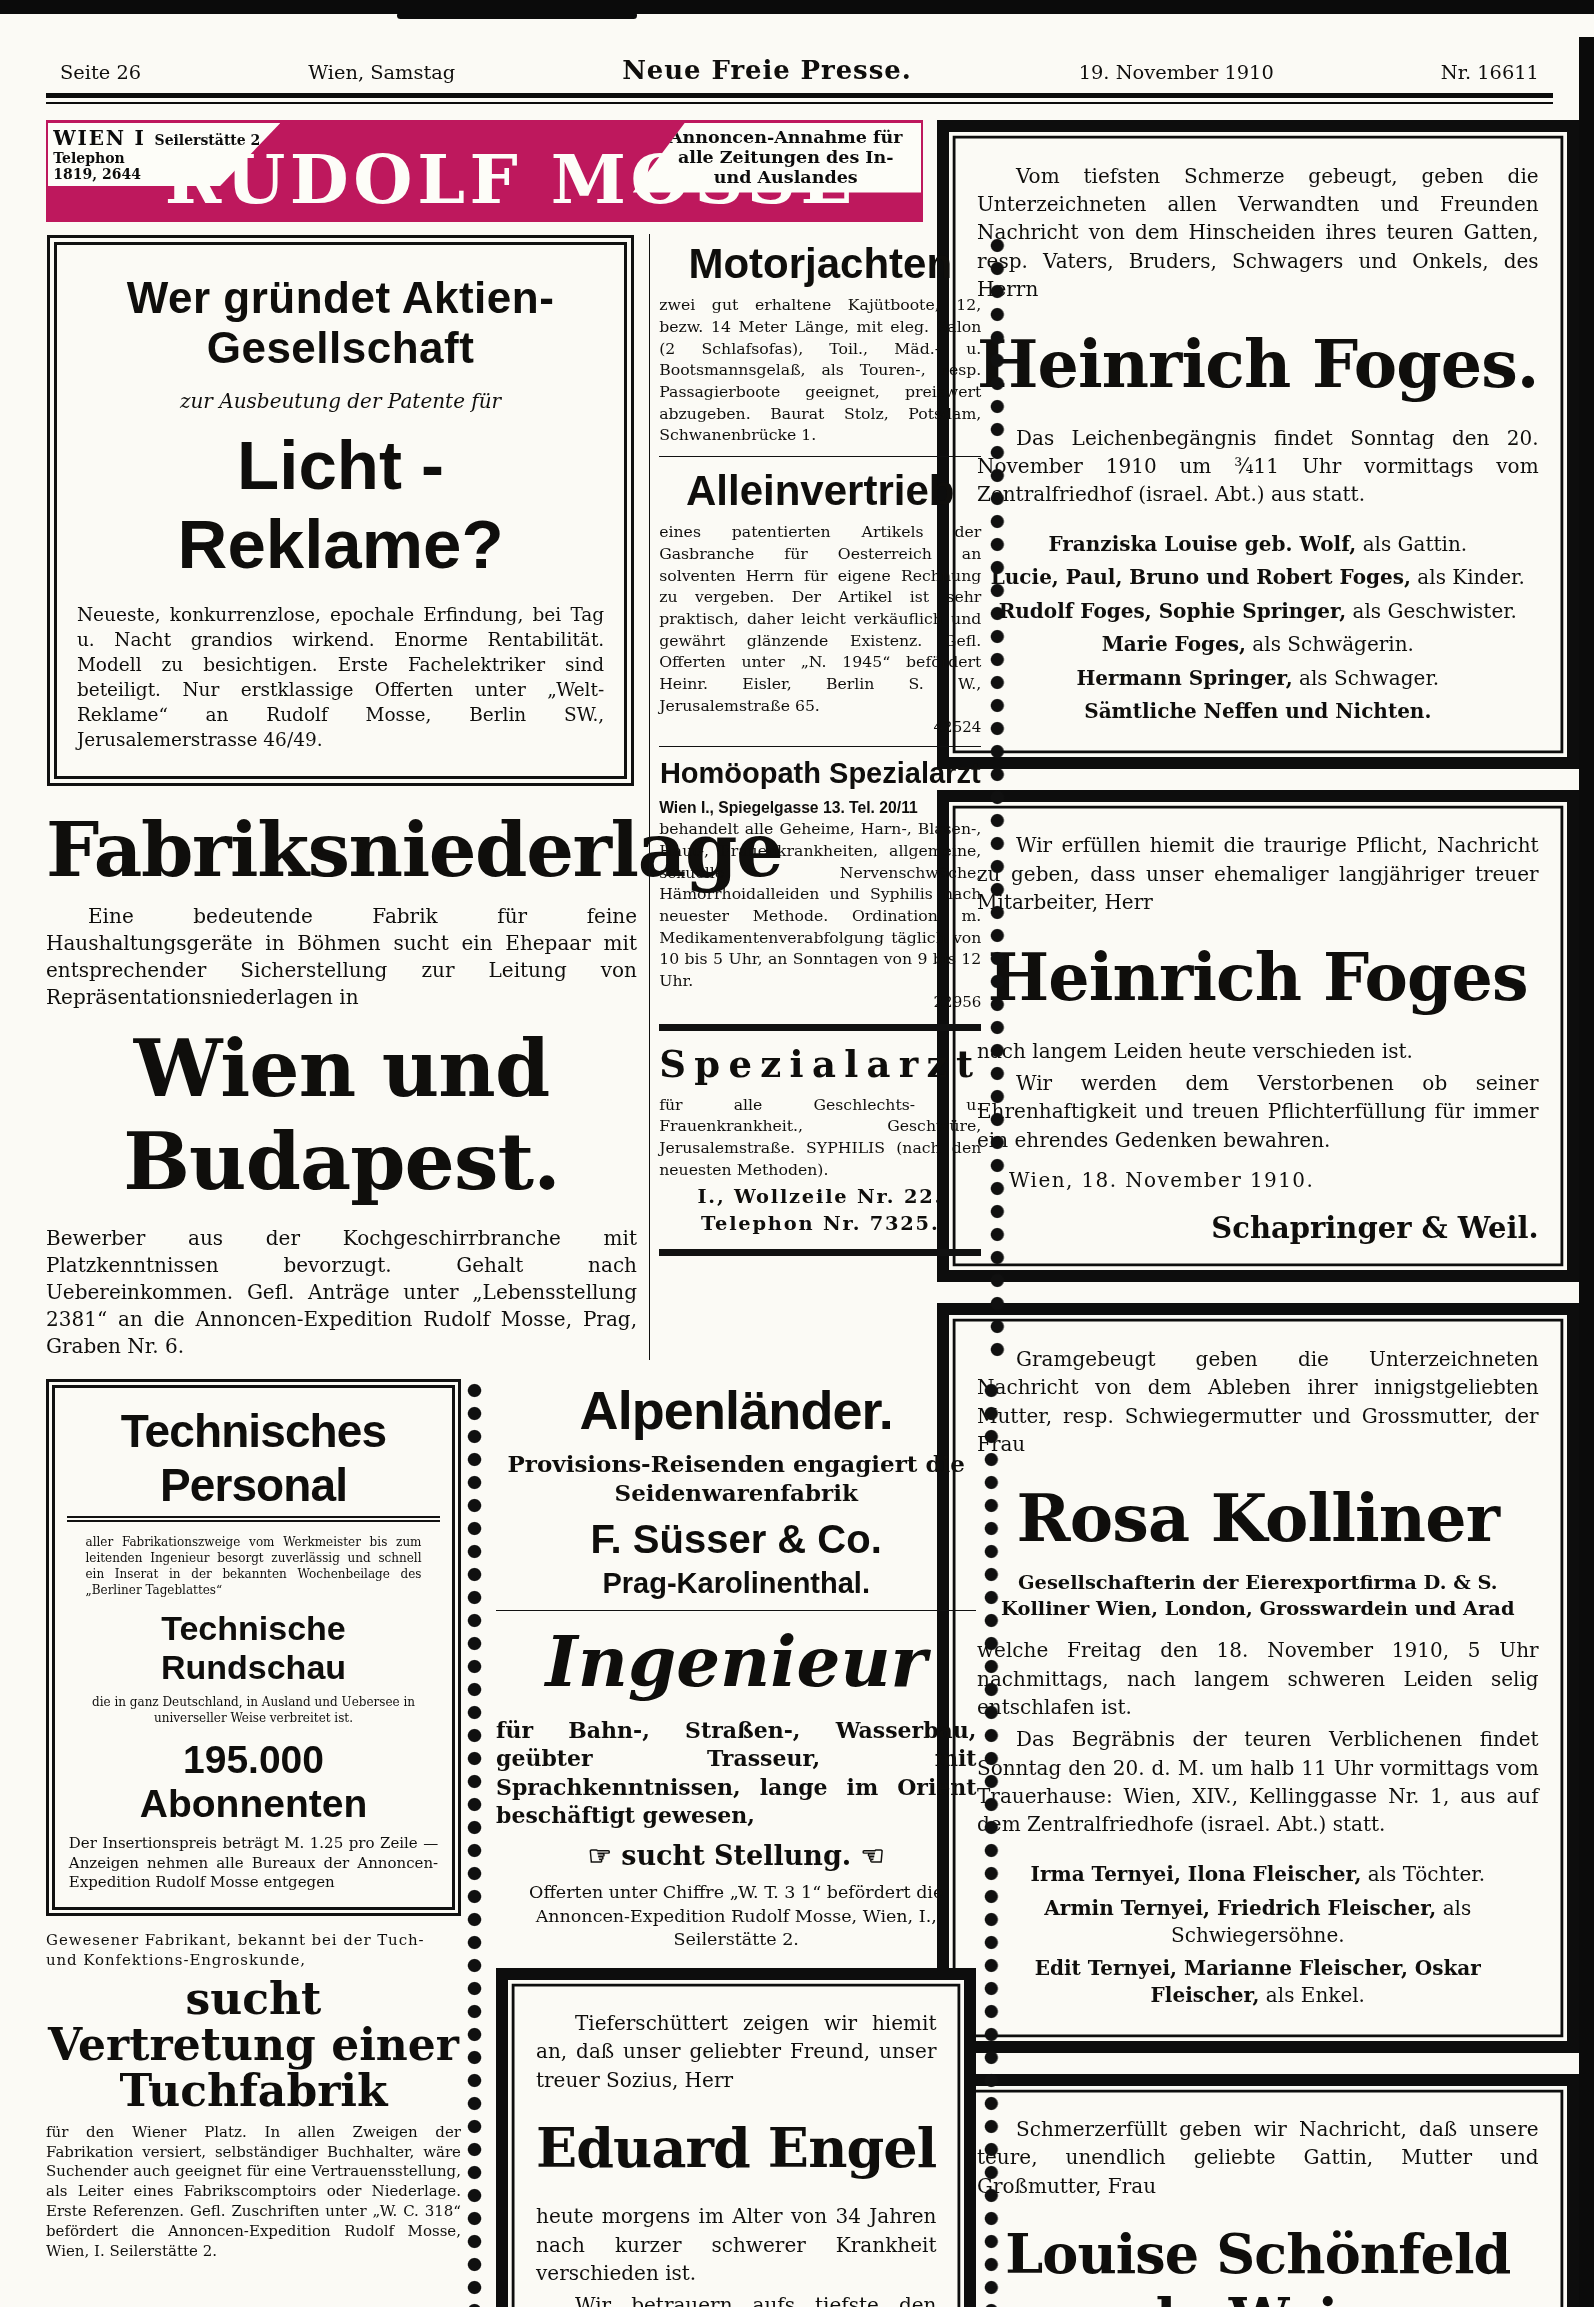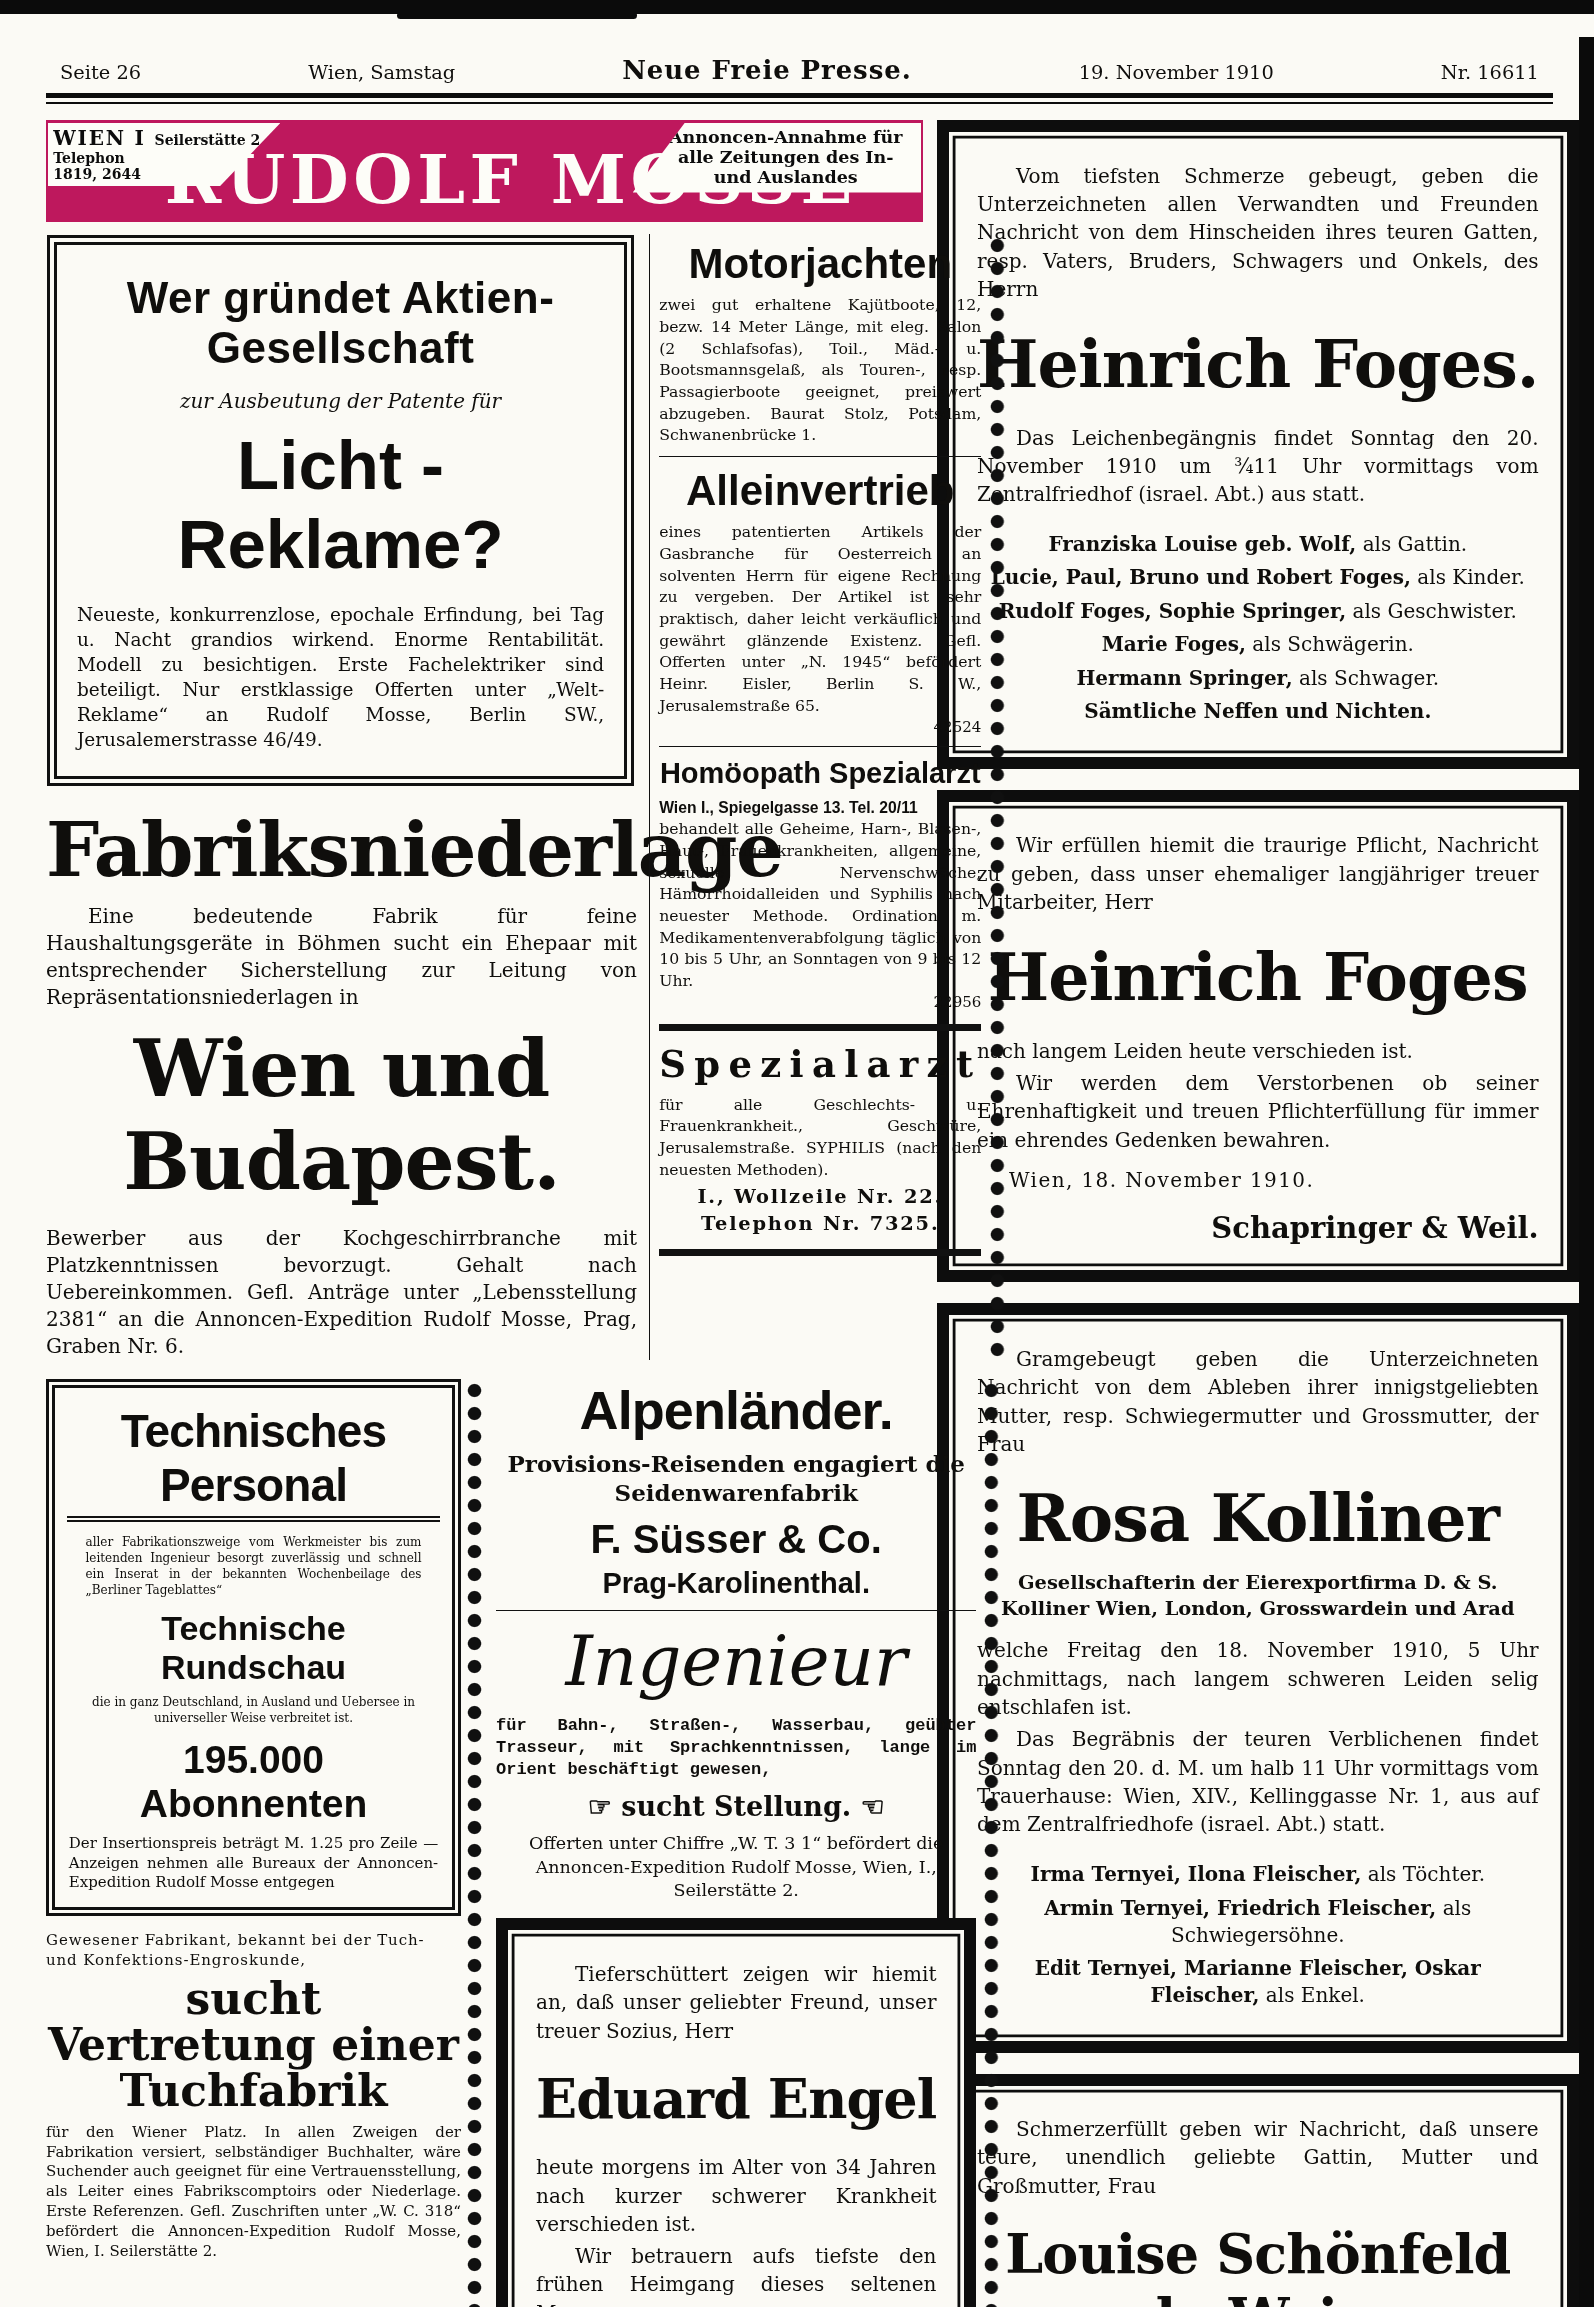--- a/index.html
+++ b/index.html
@@ -81,22 +81,22 @@
   .sa{margin-bottom:2.8px;}
   .sa-intro{font-size:15px;line-height:1.35;letter-spacing:0.9px;}
   .sa-body{font-size:15px;text-align:justify;line-height:1.32;}
   .sa-head-xl{font-size:44px;font-weight:bold;text-align:center;line-height:1.05;margin:5.5px 0 8.3px;}
 
   
   .alp-head{font-size:54px;font-weight:bold;text-align:center;letter-spacing:-0.9px;margin:0 0 9.2px;}
   .alp-p1{font-size:23px;font-weight:bold;text-align:center;line-height:1.25;}
   .alp-name{font-size:40px;font-weight:bold;text-align:center;margin:9.2px 0 4.6px;}
   .alp-place{font-size:29px;font-weight:bold;text-align:center;margin-bottom:4.6px;}
-  .ing-head{font-size:69px;font-weight:normal;font-style:italic;text-align:center;margin:7.4px 0 14px;}
-  .ing-p1{font-size:17px;font-weight:bold;text-align:justify;line-height:1.3;font-family:Liberation Mono, monospace;}
+  .ing-head{font-size:69px;font-weight:bold;font-style:italic;text-align:center;margin:7.4px 0 14px;}
+  .ing-p1{font-size:22px;font-weight:bold;text-align:justify;line-height:1.3;}
   .ing-p2{font-size:27px;font-weight:bold;text-align:center;margin:10px 0;}
   .ing-p3{font-size:17.5px;text-align:center;line-height:1.35;margin-bottom:3.7px;}
 
   
   .obit{border:12px solid #0d0d0d;box-shadow:inset 0 0 0 3.7px #fbfaf5, inset 0 0 0 6.5px #0d0d0d;
     padding:29.5px 28px 25px;background:#fbfaf5;}
   .obit-intro{font-size:20px;text-align:justify;text-indent:39px;line-height:1.42;}
   .obit-name{font-size:65px;font-weight:bold;text-align:center;margin:22px 0;letter-spacing:-0.9px;white-space:nowrap;}
   .obit-name-md{font-size:54px;}
   .obit-sub{font-size:19.4px;font-weight:bold;text-align:center;line-height:1.35;margin:-8.3px 0 14px;}

